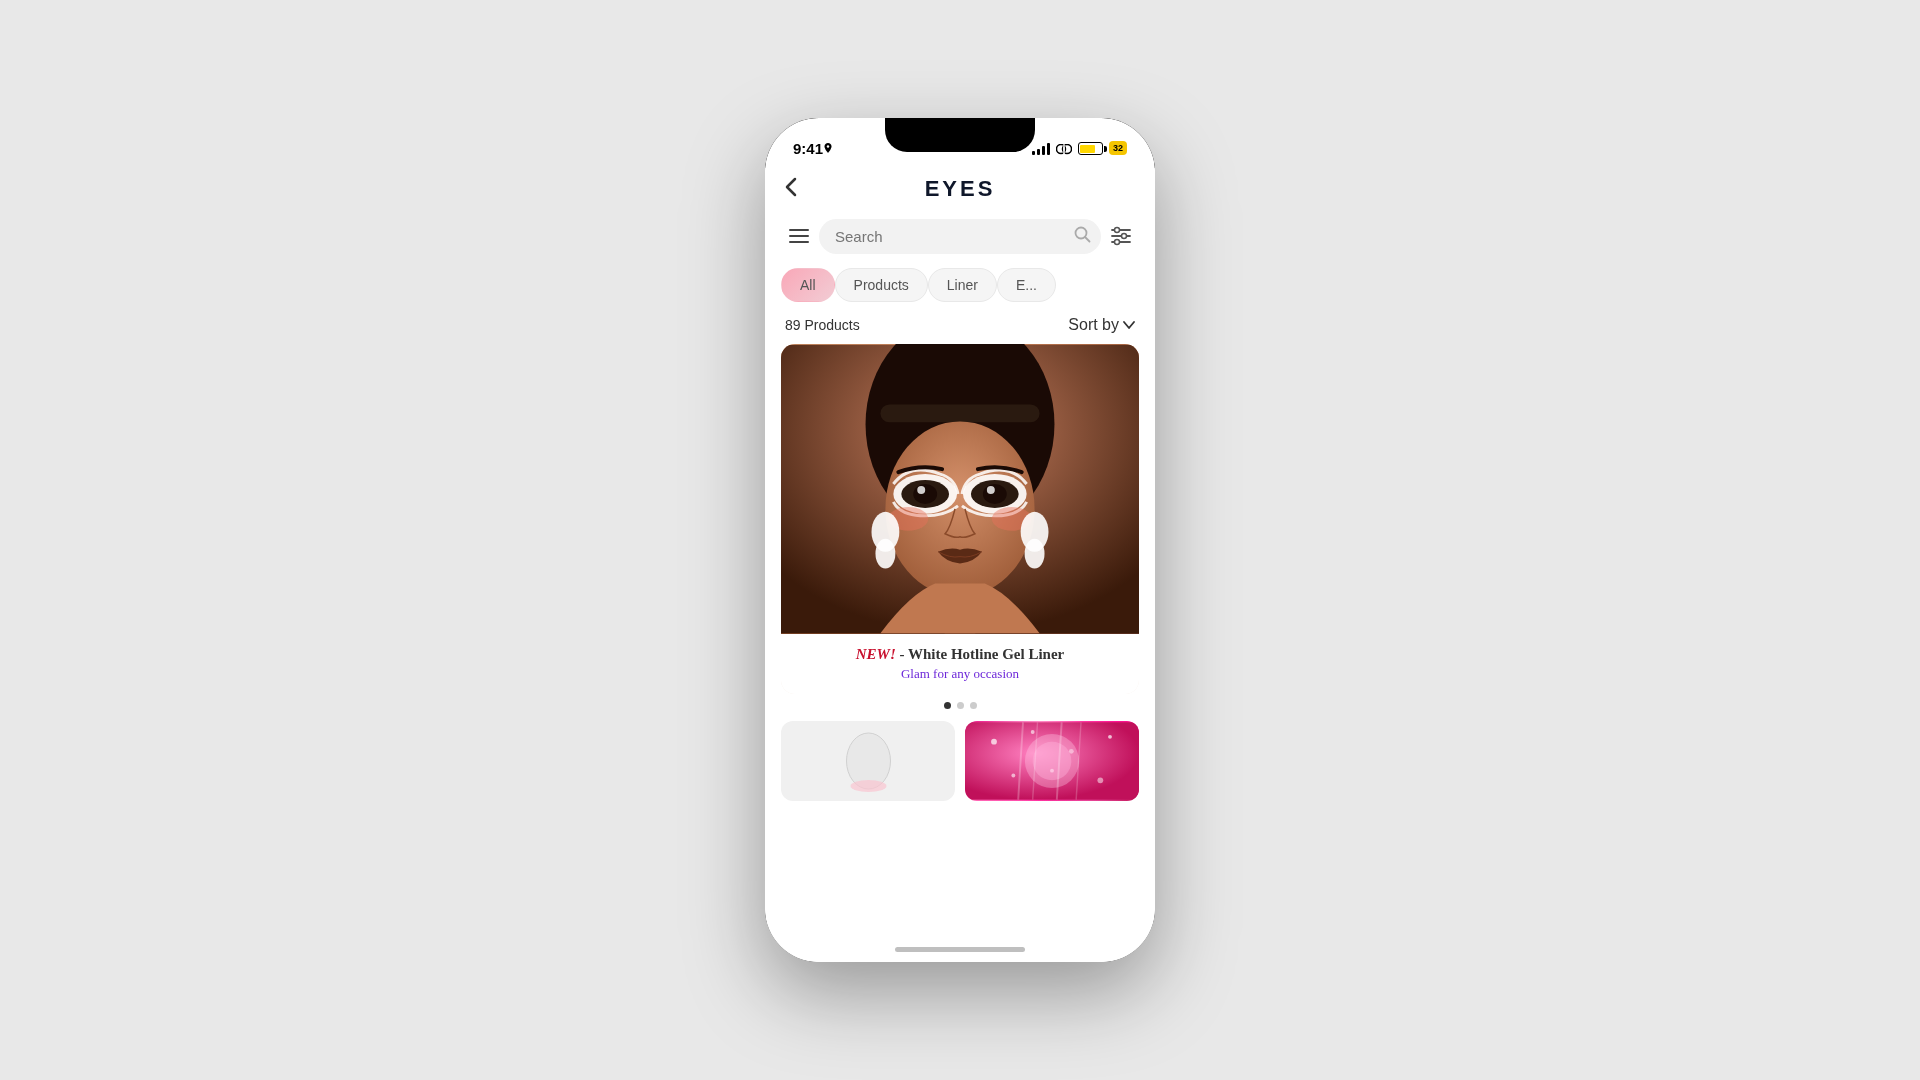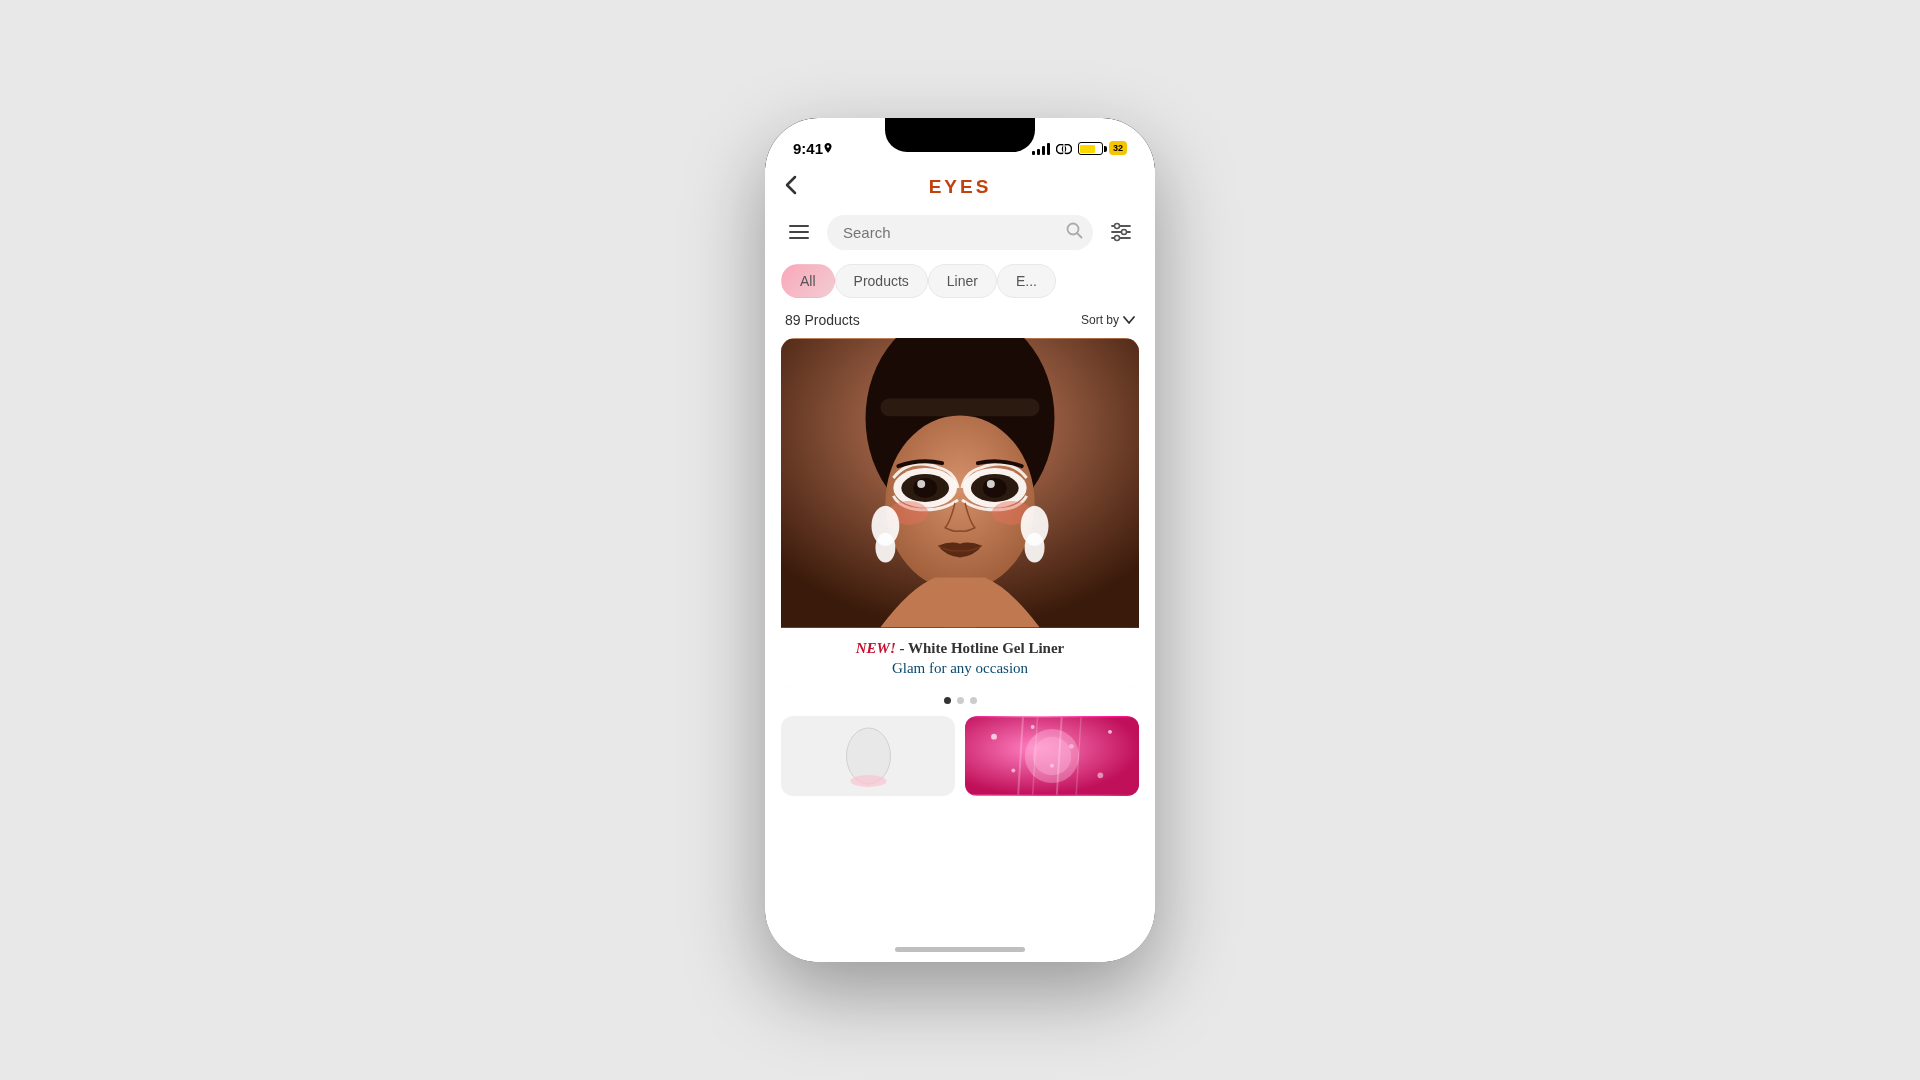--- a/index.html
+++ b/index.html
@@ -138,33 +138,33 @@
       position: relative;
     }
 
     .back-button {
       position: absolute;
       left: 20px;
       cursor: pointer;
     }
 
     .page-title {
-      font-size: 19px;
+      font-size: 22px;
       font-weight: 800;
-      color: #c2410c;
+      color: #0f172a;
       letter-spacing: 3px;
       text-transform: uppercase;
     }
 
     
     .search-bar-row {
       display: flex;
       align-items: center;
       padding: 6px 16px;
-      gap: 10px;
+      gap: 2px;
     }
 
     .hamburger-btn {
       width: 36px;
       height: 36px;
       display: flex;
       flex-direction: column;
       justify-content: center;
       align-items: center;
       gap: 4px;
@@ -255,21 +255,21 @@
     .product-count {
       font-size: 14px;
       color: #333;
       font-weight: 500;
     }
 
     .sort-btn {
       display: flex;
       align-items: center;
       gap: 4px;
-      font-size: 12px;
+      font-size: 16px;
       color: #333;
       cursor: pointer;
     }
 
     
     .featured-banner {
       margin: 0 16px;
       border-radius: 14px;
       overflow: hidden;
       background: #f8eee8;
@@ -300,22 +300,22 @@
       color: #333;
     }
 
     .banner-title .new-badge {
       color: #c8102e;
       font-style: italic;
       font-weight: 700;
     }
 
     .banner-subtitle {
-      font-size: 15px;
-      color: #0c4a6e;
+      font-size: 13px;
+      color: #6d28d9;
       margin-top: 3px;
     }
 
     
     .carousel-dots {
       display: flex;
       justify-content: center;
       gap: 6px;
       padding: 8px 0;
     }

